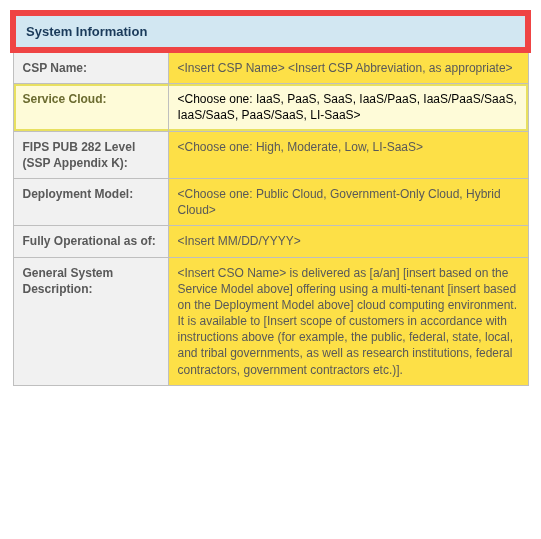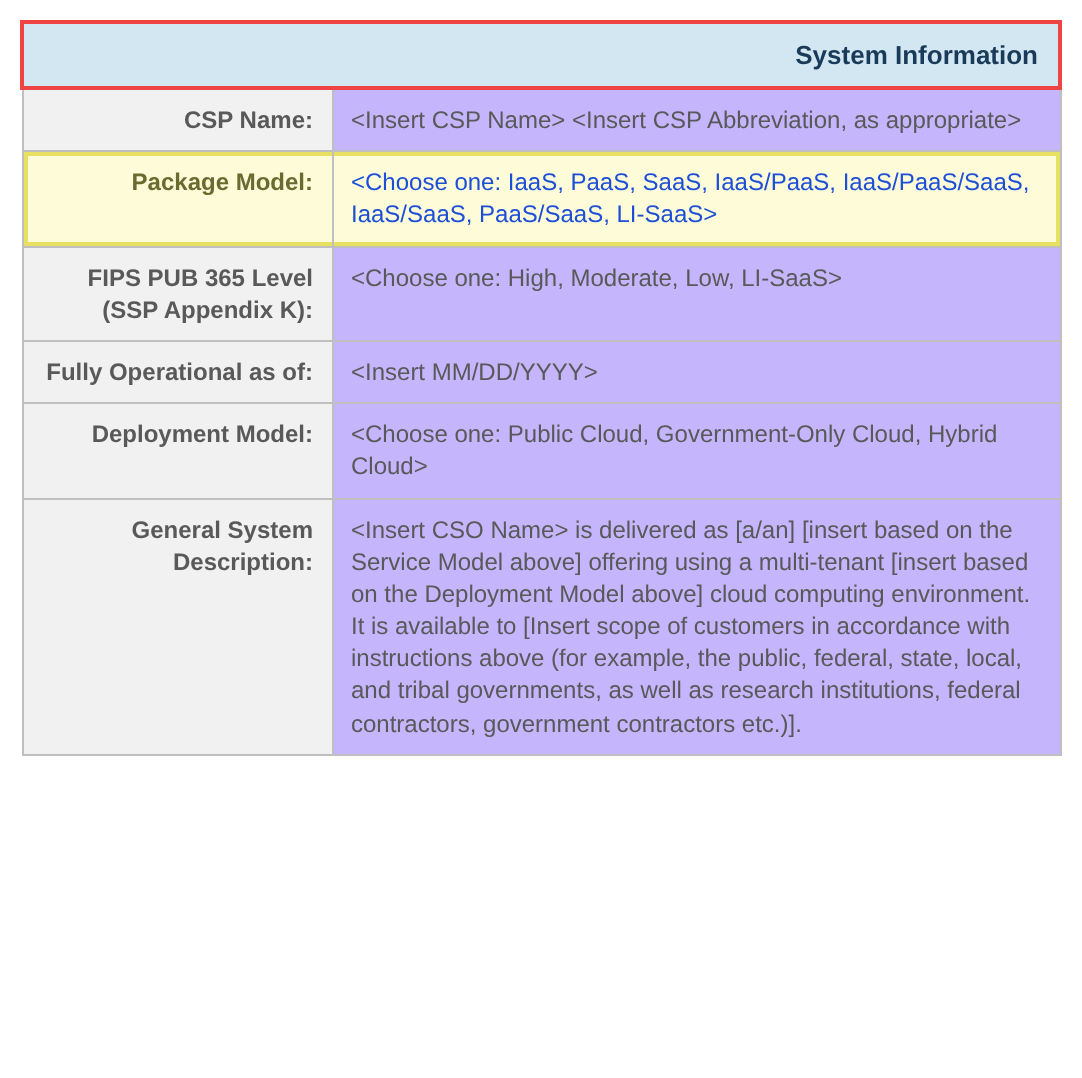--- a/index.html
+++ b/index.html
@@ -12,82 +12,81 @@
     background: #fff;
   }
   .tbl {
     width: 521px;
     border-collapse: collapse;
     border: 1px solid #bfbfbf;
   }
   .tbl th.header {
     background: #d2e7f2;
     color: #1a3a5a;
-    text-align: right;
+    text-align: left;
     font-weight: bold;
     padding: 8px 10px;
-    border: 2px solid #ef4444;
+    border: 6px solid #ef4444;
     font-size: 13px;
   }
   .tbl td {
     border: 1px solid #bfbfbf;
     padding: 7px 9px;
     vertical-align: top;
     line-height: 1.35;
   }
   .tbl td.label {
     background: #f1f1f1;
     color: #595959;
     font-weight: bold;
     width: 155px;
-    text-align: right;
   }
   .tbl td.value {
-    background: #c4b5fd;
+    background: #fde047;
     color: #595959;
   }
   .tbl tr.hl td.label {
     background: #fefbd8;
     color: #6b6b30;
     box-shadow: inset 2px 0 0 #e8e060, inset 0 2px 0 #e8e060, inset 0 -2px 0 #e8e060;
   }
   .tbl tr.hl td.value {
     background: #fefbd8;
-    color: #1d4ed8;
+    color: #000000;
     box-shadow: inset -2px 0 0 #e8e060, inset 0 2px 0 #e8e060, inset 0 -2px 0 #e8e060;
   }
 </style>
 </head>
 <body>
 
 <table class="tbl">
   <thead>
     <tr>
       <th class="header" colspan="2">System Information</th>
     </tr>
   </thead>
   <tbody>
       <tr>
         <td class="label">CSP Name:</td>
         <td class="value">&lt;Insert CSP Name&gt; &lt;Insert CSP Abbreviation, as appropriate&gt;</td>
       </tr>
       <tr class="hl">
-        <td class="label">Package Model:</td>
+        <td class="label">Service Cloud:</td>
         <td class="value">&lt;Choose one: IaaS, PaaS, SaaS, IaaS/PaaS, IaaS/PaaS/SaaS, IaaS/SaaS, PaaS/SaaS, LI-SaaS&gt;</td>
       </tr>
       <tr>
-        <td class="label">FIPS PUB 365 Level (SSP Appendix K):</td>
+        <td class="label">FIPS PUB 282 Level (SSP Appendix K):</td>
         <td class="value">&lt;Choose one: High, Moderate, Low, LI-SaaS&gt;</td>
+      </tr>
+      <tr>
+        <td class="label">Deployment Model:</td>
+        <td class="value">&lt;Choose one: Public Cloud, Government-Only Cloud, Hybrid Cloud&gt;</td>
       </tr>
       <tr>
         <td class="label">Fully Operational as of:</td>
         <td class="value">&lt;Insert MM/DD/YYYY&gt;</td>
-      </tr>
-      <tr>
-        <td class="label">Deployment Model:</td>
-        <td class="value">&lt;Choose one: Public Cloud, Government-Only Cloud, Hybrid Cloud&gt;</td>
       </tr>
       <tr>
         <td class="label">General System Description:</td>
         <td class="value">&lt;Insert CSO Name&gt; is delivered as [a/an] [insert based on the Service Model above] offering using a multi-tenant [insert based on the Deployment Model above] cloud computing environment. It is available to [Insert scope of customers in accordance with instructions above (for example, the public, federal, state, local, and tribal governments, as well as research institutions, federal contractors, government contractors etc.)].</td>
       </tr>
     </tbody>
 </table>
 
 </body></html>

